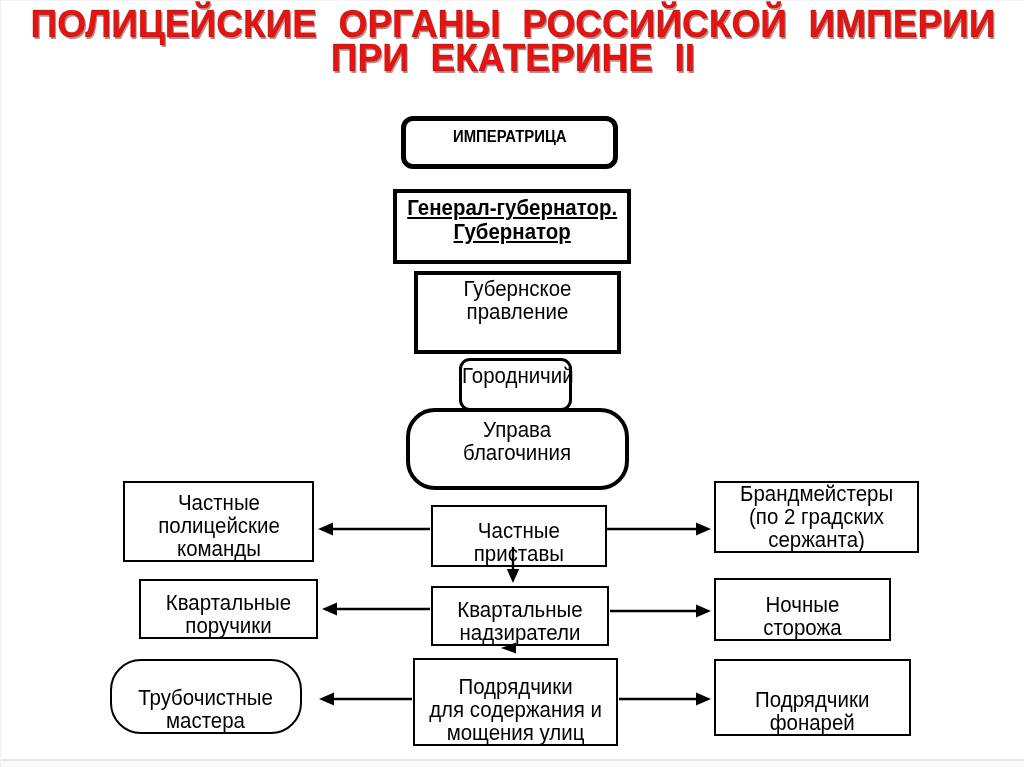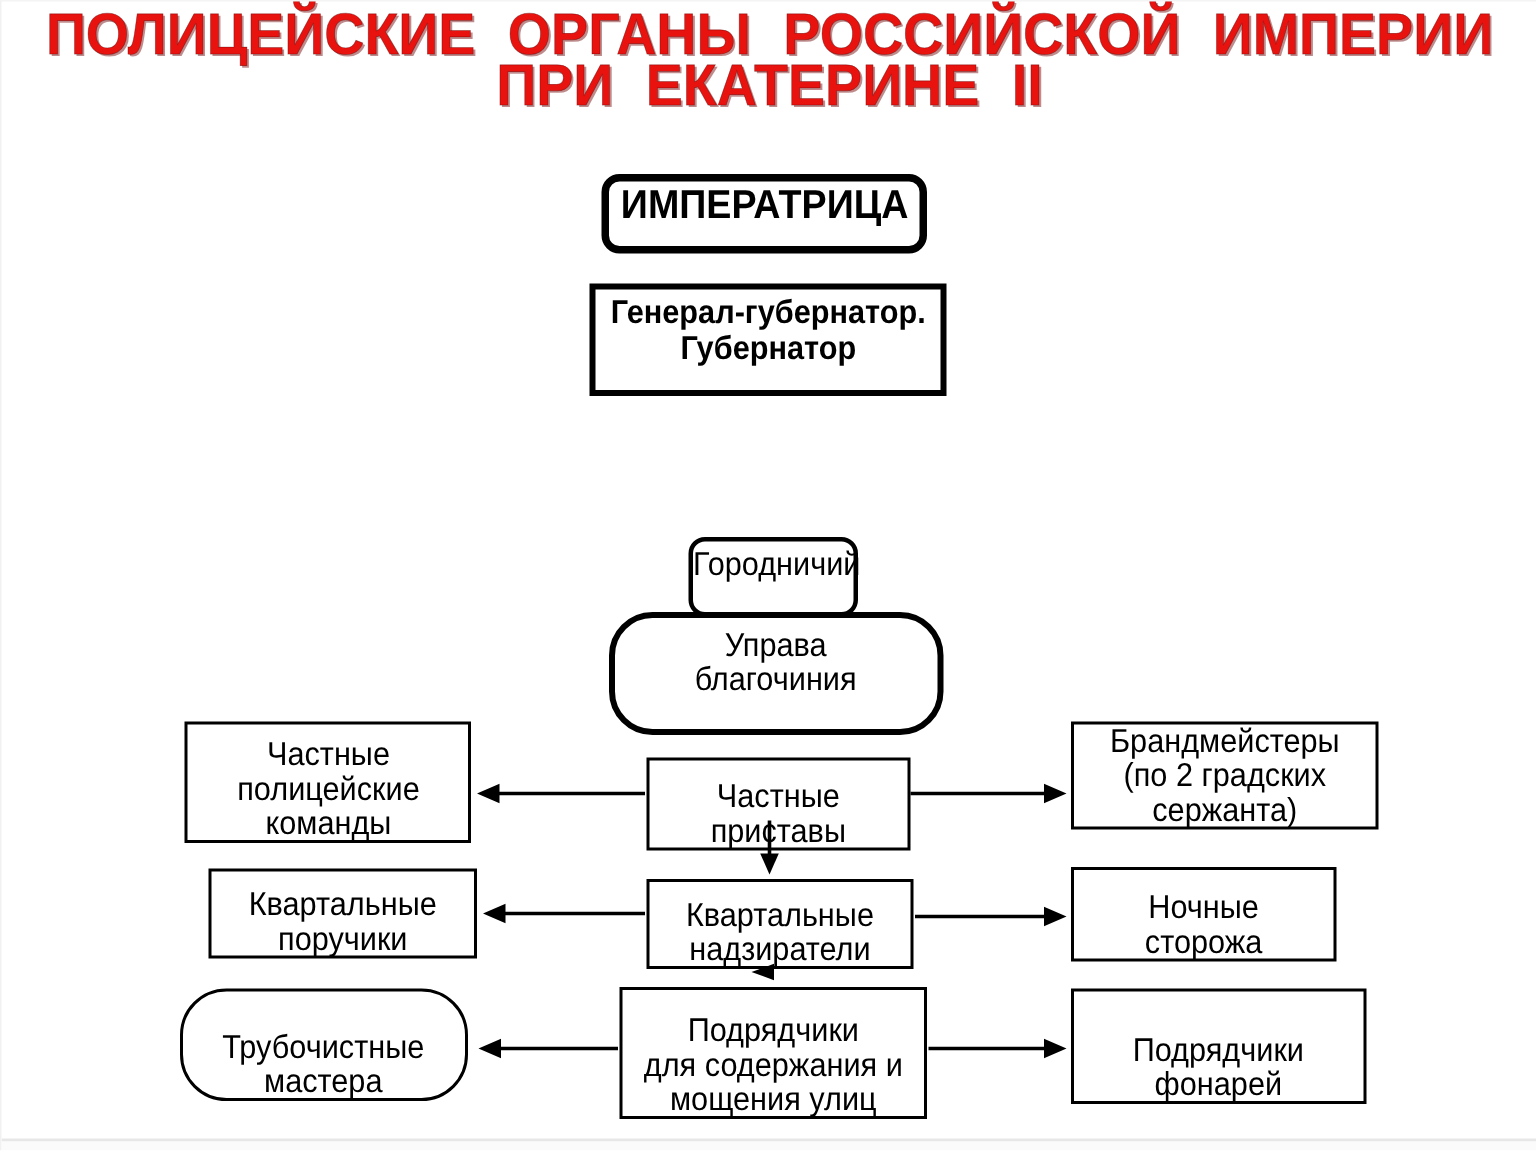--- a/index.html
+++ b/index.html
@@ -25,33 +25,33 @@
   .node{
     position:absolute;background:#ffffff;border:2px solid #000;box-sizing:border-box;
     display:flex;flex-direction:column;justify-content:flex-end;align-items:center;
     color:#000;font-size:22px;line-height:23px;text-align:center;
   }
   .node .label{display:block;width:108%;white-space:pre-line;transform:scaleX(.93);transform-origin:50% 50%;}
   .node.topalign{justify-content:flex-start;}
   .bold{font-weight:bold;}
 
   
-  .n-empress   {left:400px;top:115px;width:217px;height:53px;border-width:5px;border-radius:12px;padding-top:4px;font-size:27px;}
-  .n-governor  {left:392px;top:188px;width:238px;height:75px;border-width:4px;padding-top:3px;line-height:24px;}
+  .n-empress   {left:400px;top:115px;width:217px;height:53px;border-width:5px;border-radius:12px;padding-top:4px;font-size:16px;}
+  .n-governor  {left:392px;top:188px;width:238px;height:75px;border-width:4px;padding-top:3px;line-height:24px;text-decoration:underline;}
   .n-gubboard  {left:413px;top:270px;width:207px;height:83px;border-width:4px;padding-top:2px;}
   .n-gorod     {left:458px;top:357px;width:113px;height:53px;border-width:3px;border-radius:11px;padding-top:3px;z-index:3;}
   .n-uprava    {left:405px;top:407px;width:223px;height:82px;border-width:4px;border-radius:29px;padding-top:6px;z-index:2;}
 
   .n-l1{left:122px;top:480px;width:191px;height:81px;}
   .n-c1{left:430px;top:504px;width:176px;height:62px;}
   .n-r1{left:713px;top:480px;width:205px;height:72px;}
   .n-l2{left:138px;top:578px;width:179px;height:60px;}
   .n-c2{left:430px;top:585px;width:178px;height:60px;}
   .n-r2{left:713px;top:577px;width:177px;height:63px;}
-  .n-l3{left:119px;top:658px;width:192px;height:75px;border-radius:31px;}
+  .n-l3{left:109px;top:658px;width:192px;height:75px;border-radius:31px;}
   .n-c3{left:412px;top:657px;width:205px;height:88px;}
   .n-r3{left:713px;top:658px;width:197px;height:77px;}
 
   .arrows{position:absolute;left:0;top:0;width:1024px;height:767px;z-index:5;pointer-events:none;}
 </style>
 </head>
 <body>
 
 <div class="stage">
 
@@ -62,20 +62,24 @@
 
   <div class="node topalign bold n-empress">
     <span class="label">ИМПЕРАТРИЦА</span>
   </div>
 
   <div class="node topalign bold n-governor">
     <span class="label">Генерал-губернатор.
 Губернатор</span>
   </div>
 
+  <div class="node topalign n-gubboard">
+    <span class="label">Губернское
+правление</span>
+  </div>
 
   <div class="node topalign n-uprava">
     <span class="label">Управа
 благочиния</span>
   </div>
 
   <div class="node topalign n-gorod">
     <span class="label">Городничий</span>
   </div>
 

